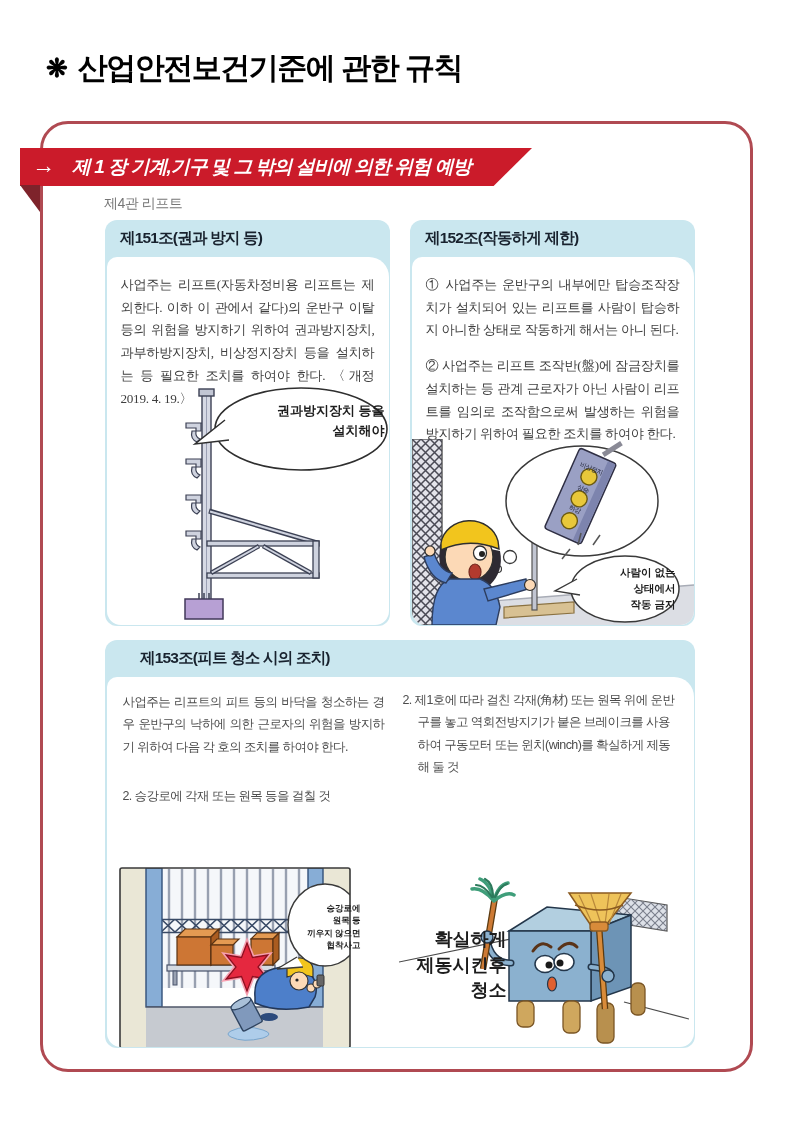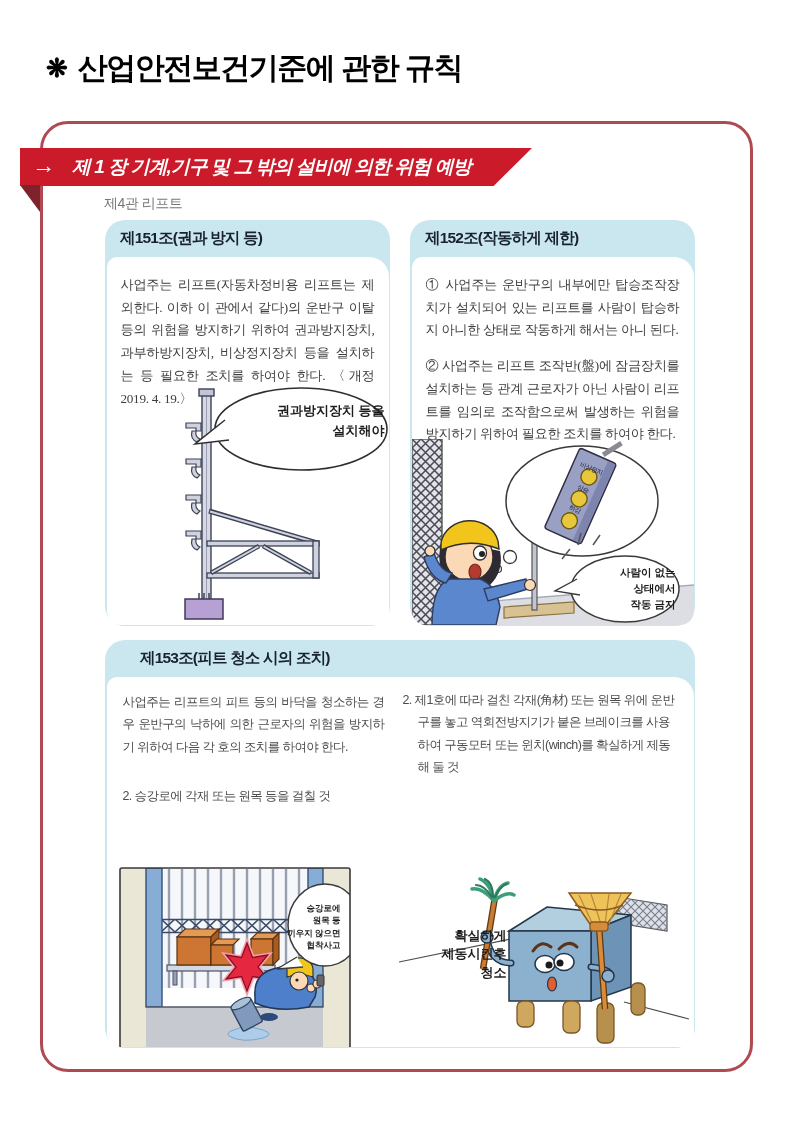--- a/index.html
+++ b/index.html
@@ -20,21 +20,21 @@
   .banner-arrow { position:absolute; left:12px; top:50%; transform:translateY(-54%);
     color:#fff; font-size:23px; font-weight:700; }
   .banner-label { flex:1; text-align:center; padding:0 70px 0 52px; color:#fff;
     font-size:19px; font-weight:700; letter-spacing:-1px; white-space:nowrap;font-style:italic; }
   .banner-fold { position:absolute; left:20px; top:185px; width:20px; height:27px;
     background:#7e232b; clip-path:polygon(0 0,100% 0,100% 100%); }
 
   .section-label { position:absolute; left:104px; top:195px; font-size:14px;
     color:#767676; letter-spacing:-0.5px; }
 
-  .card { position:absolute; background:#cae7ef; border-radius:20px; }
+  .card { position:absolute; background:#cae7ef; border-radius:12px; }
   .card-header { height:37px; display:flex; align-items:center; padding:0 15px;
     font-size:15.5px; font-weight:700; color:#18222e; letter-spacing:-0.8px; }
   .card-body { position:absolute; left:1.5px; right:1.5px; top:37px; bottom:1.5px;
     background:#fff; border-radius:10px 20px 14px 14px; overflow:hidden; }
   #card-151 { left:105px; top:220px; width:285px; height:406px; }
   #card-152 { left:410px; top:220px; width:285px; height:406px; }
   #card-153 { left:105px; top:640px; width:590px; height:408px;padding-left:20px; }
 
   .law-text { margin:17px 14px 0; font-family:"Liberation Serif", serif;
     font-size:13.2px; line-height:1.72; text-align:justify; color:#3e3e3e;
@@ -51,22 +51,22 @@
   .c153-col-right { position:absolute; left:296px; top:12px; width:278px;
     font-size:12.5px; line-height:1.78; color:#4c4c4c; letter-spacing:-0.6px; }
   .c153-item1 { margin-top:27px; }
   .c153-item2 { padding-left:15px; text-indent:-15px; }
   #illus-153a { position:absolute; left:12px;  top:190px; width:232px; height:182px; }
   #illus-153b { position:absolute; left:292px; top:190px; width:290px; height:182px; }
 
   .bubble-text { position:absolute; text-align:right; white-space:pre-line; color:#1d1d1d; }
   #bt-151 { left:106px; top:16px; width:172px; font-size:13px; font-weight:600; line-height:1.55; }
   #bt-152 { left:162px; top:126px; width:102px; font-size:10.5px; font-weight:600; line-height:1.5; }
-  #bt-153a { left:160px; top:35px; width:62px; font-size:8.5px; font-weight:600; line-height:1.45; }
-  #bt-153b { left:2px; top:60px; width:106px; font-size:13px; font-weight:700; line-height:1.42;font-family:Liberation Serif, serif; }
+  #bt-153a { left:180px; top:35px; width:62px; font-size:8.5px; font-weight:600; line-height:1.45; }
+  #bt-153b { left:2px; top:60px; width:106px; font-size:18px; font-weight:700; line-height:1.42;font-family:Liberation Serif, serif; }
   .pendant-labels { position:absolute; left:146px; top:17px; width:50px;
     transform:rotate(22deg); text-align:center; font-size:6.5px; color:#20243a;
     letter-spacing:-0.5px; }
   .pendant-labels span { display:block; line-height:3.4; }
 </style>
 </head>
 <body>
 
 <div class="page">
 

